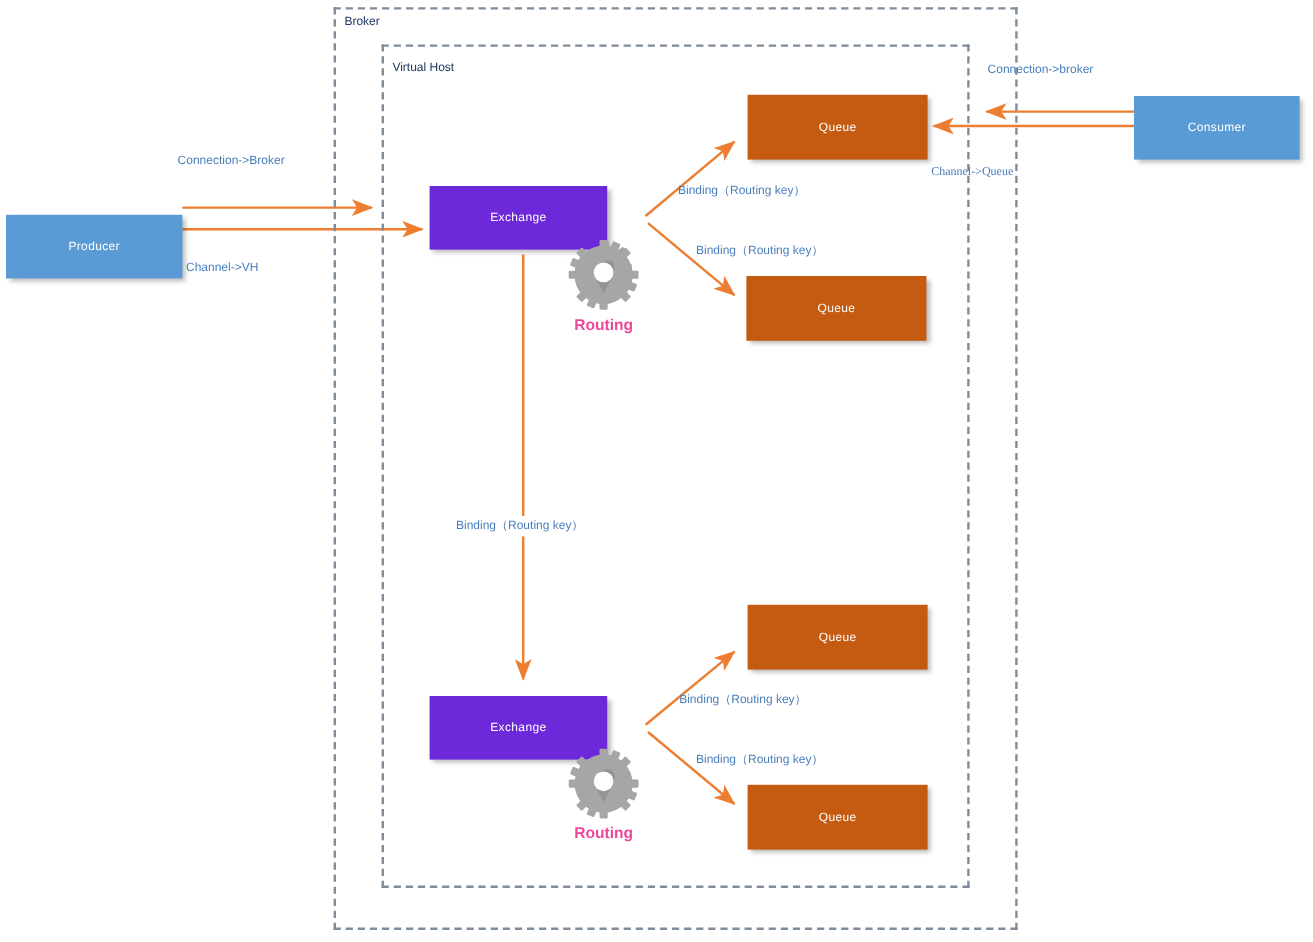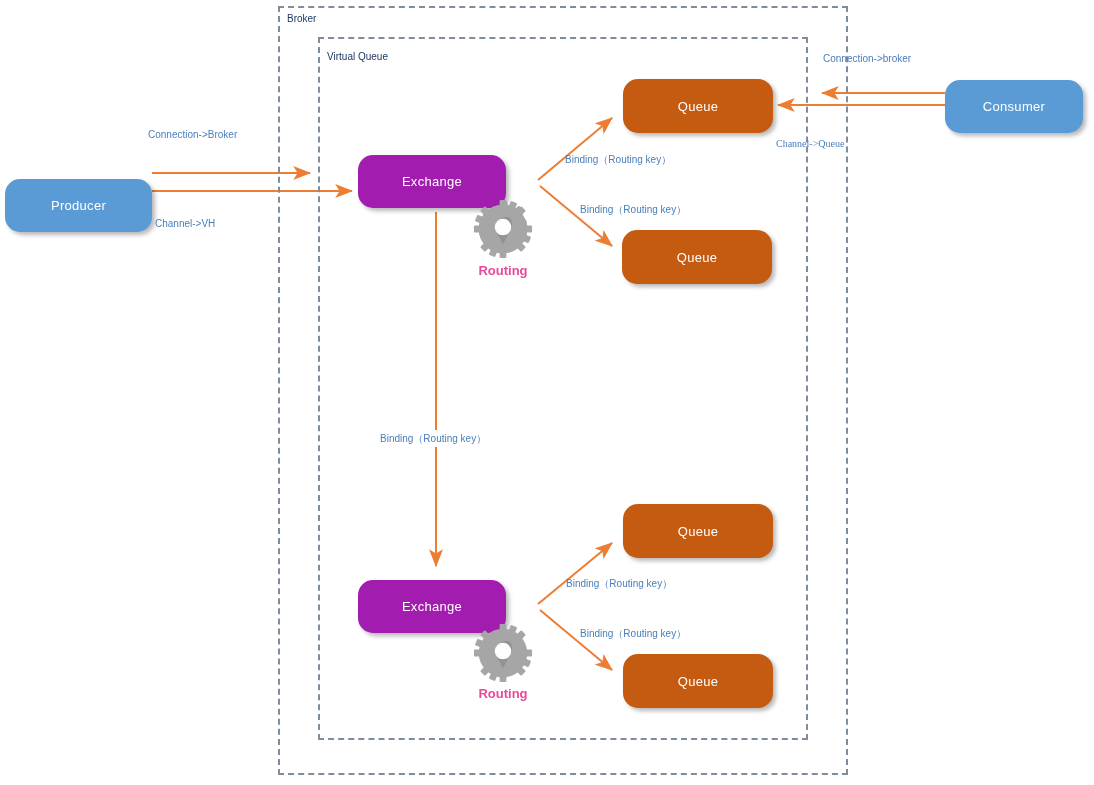--- a/index.html
+++ b/index.html
@@ -32,27 +32,26 @@
     white-space: nowrap;
   }
   
   .node {
     position: absolute;
     box-sizing: border-box;
     display: flex;
     align-items: center;
     justify-content: center;
     color: #ffffff;
-    font-size: 13px;
+    font-size: 10px;
     letter-spacing: .3px;
     box-shadow: 3px 3px 4px rgba(0,0,0,0.28);
-    border-radius: 15px;
   }
   .node.blue  { background: #5b9bd5; }
-  .node.green { background: #a21caf; }
+  .node.green { background: #6d28d9; }
   .node.orange{ background: #c55a11; }
   
   .edge-label {
     position: absolute;
     color: #4a7ebb;
     font-size: 10px;
     line-height: 17px;
     white-space: nowrap;
   }
   
@@ -107,21 +106,21 @@
 
     <line x1="538" y1="604" x2="612" y2="543" stroke="#ed7d31" stroke-width="2" marker-end="url(#ah)"></line>
 
     <line x1="540" y1="610" x2="612" y2="670" stroke="#ed7d31" stroke-width="2" marker-end="url(#ah)"></line>
   </svg>
 
   <div class="container-box" style="left:278px; top:6px; width:570px; height:769px;"></div>
   <div class="container-label" style="left:287px; top:10px;">Broker</div>
 
   <div class="container-box" style="left:318px; top:37px; width:490px; height:703px;"></div>
-  <div class="container-label" style="left:327px; top:48px;">Virtual Queue</div>
+  <div class="container-label" style="left:327px; top:48px;">Virtual Host</div>
 
   <div class="node blue" style="left:5px; top:155px; width:147px; height:53px;margin-top:24px;">
     <span>Producer</span>
   </div>
 
   <div class="node blue" style="left:945px; top:80px; width:138px; height:53px;">
     <span>Consumer</span>
   </div>
 
   <div class="node green" style="left:358px; top:155px; width:148px; height:53px;">

